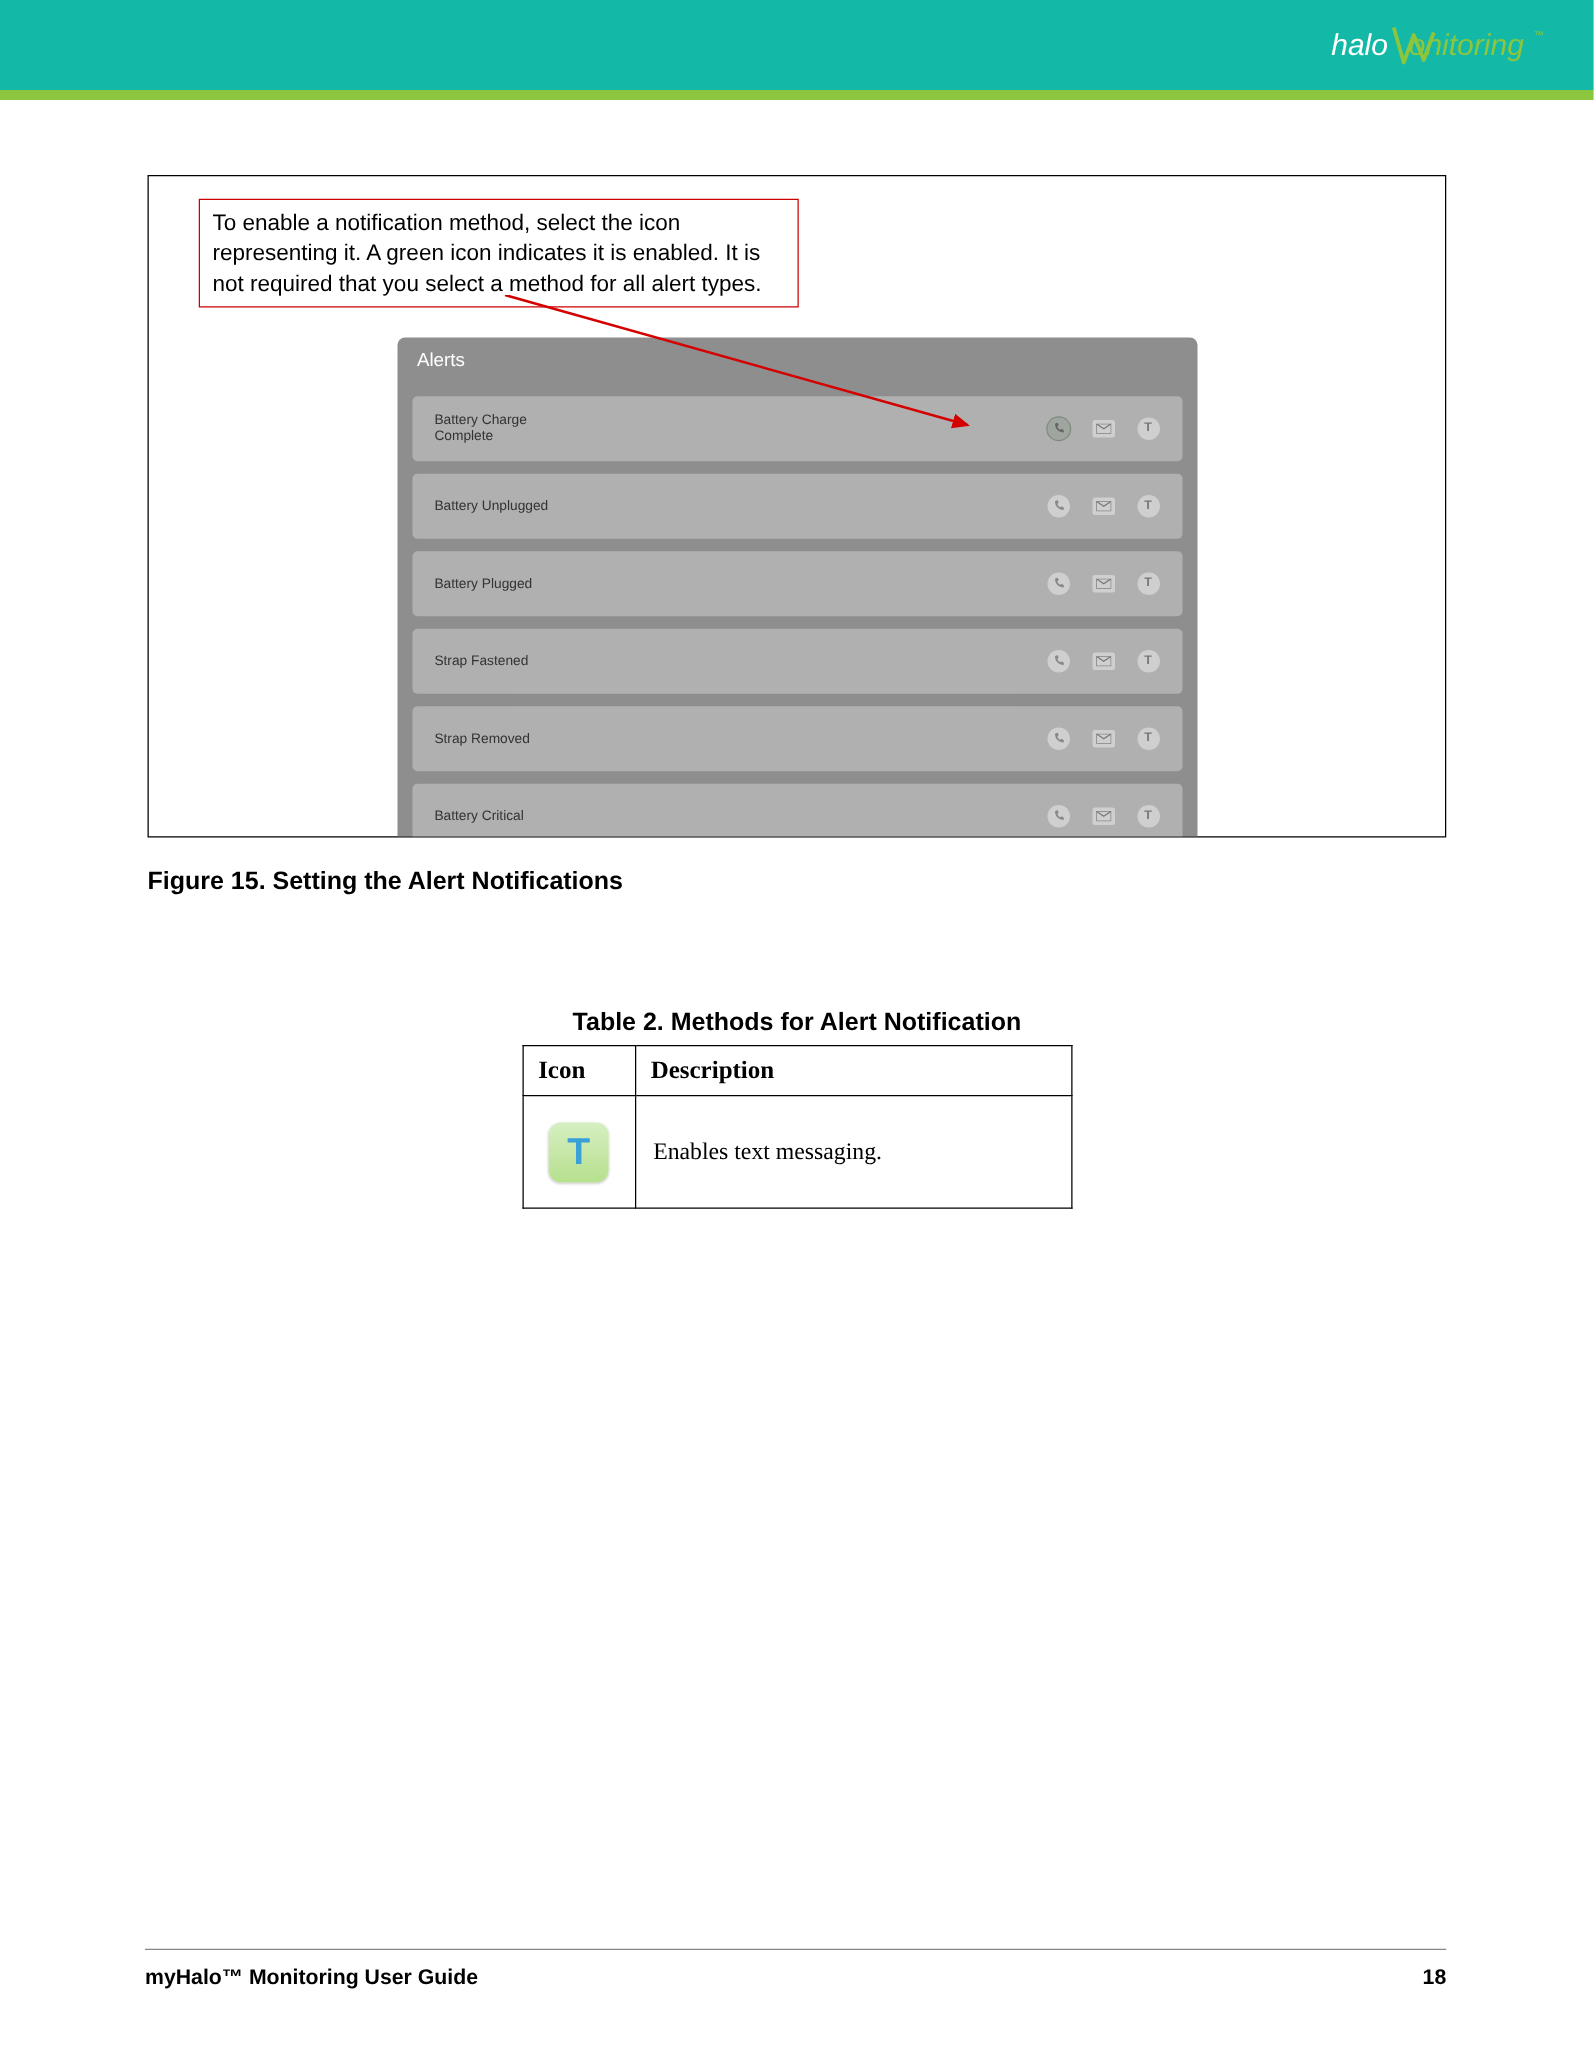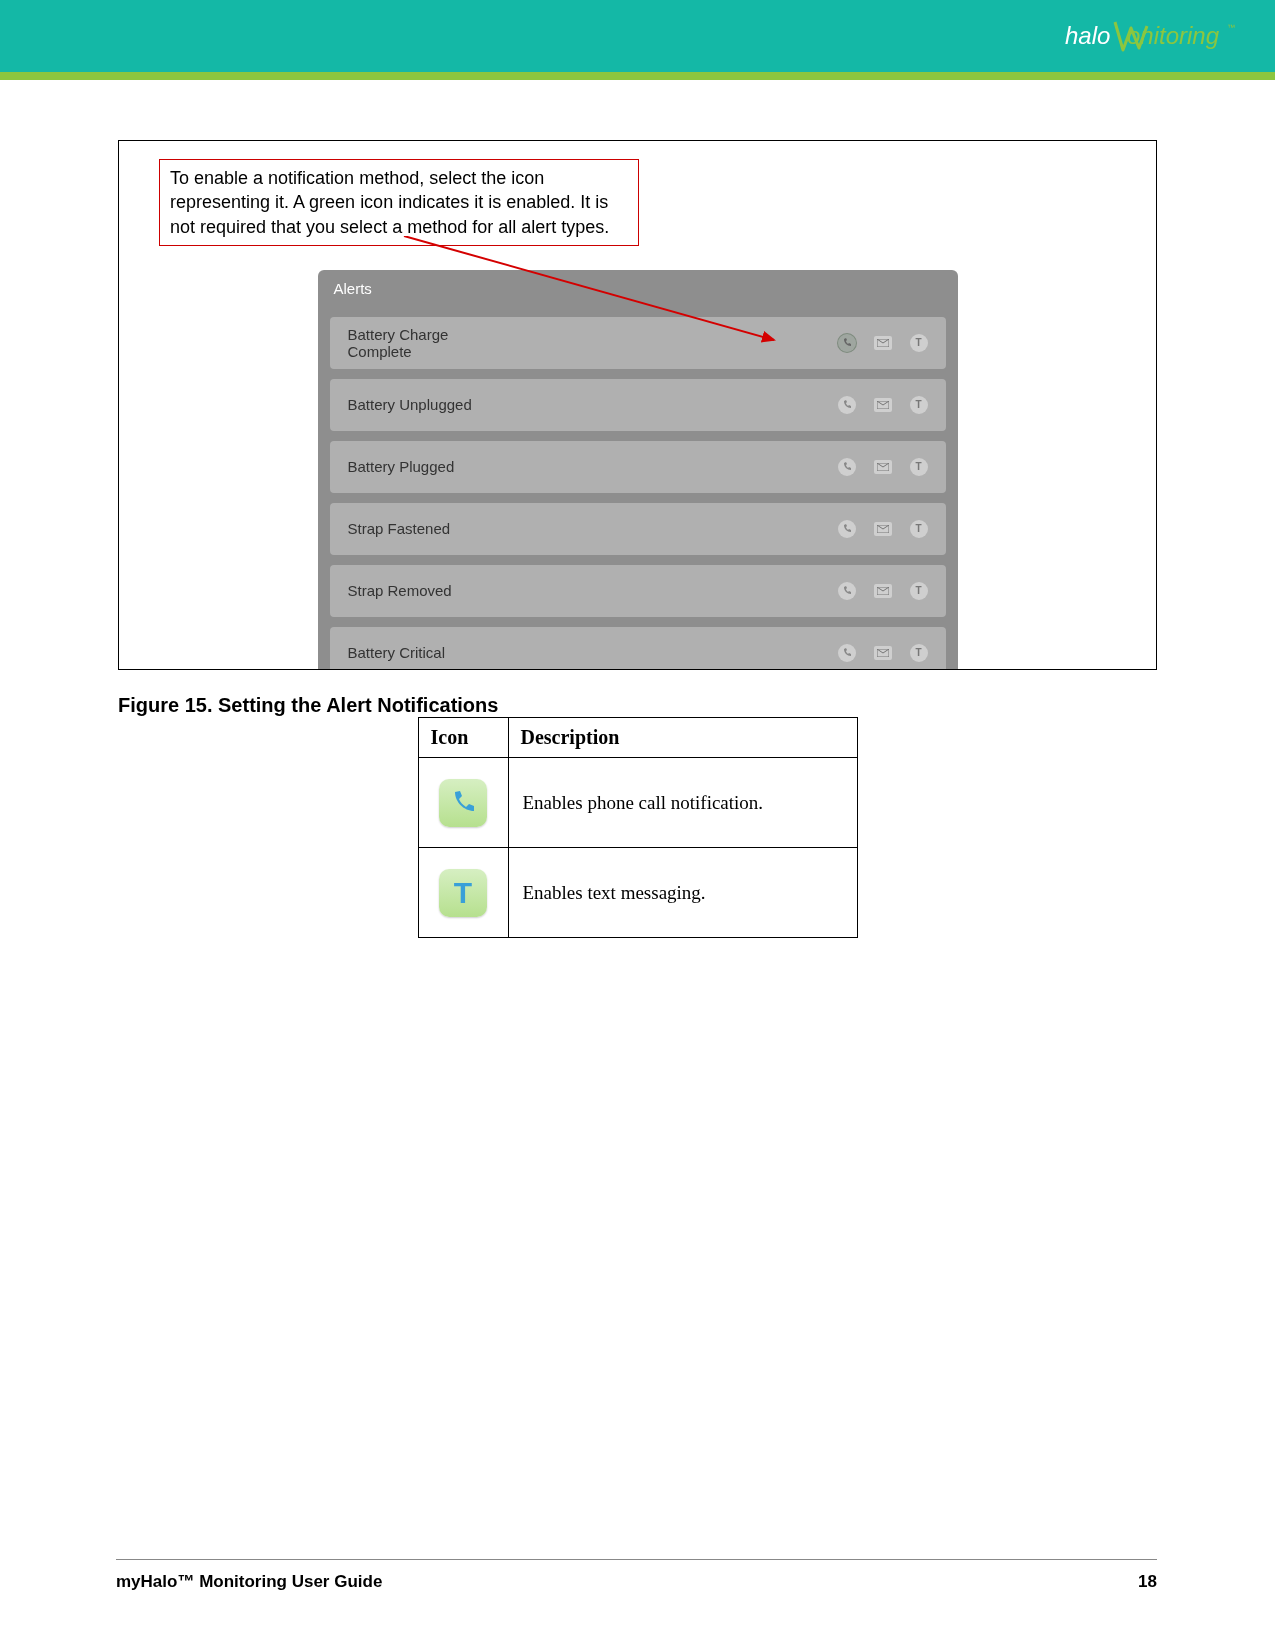--- a/index.html
+++ b/index.html
@@ -70,21 +70,21 @@
     margin: 10px 12px;
     border-radius: 4px;
     display: flex;
     align-items: center;
     justify-content: space-between;
     padding: 16px 18px 16px 18px;
     height: 52px;
   }
   .alert-row:first-of-type { margin-top: 6px; }
   .alert-label {
-    font-size: 15px;
+    font-size: 11px;
     color: #333;
     line-height: 1.15;
   }
   .alert-icons {
     display: flex;
     gap: 18px;
     align-items: center;
   }
   .aicon {
     width: 18px;
@@ -313,36 +313,27 @@
               <span style="font-size:10px;color:#777;font-weight:bold">T</span>
             </span>
         </div>
       </div>
 
     </div>
   </div>
 
   <div class="figure-caption">Figure 15. Setting the Alert Notifications</div>
 
+  <div class="table-caption">Table 2. Methods for Alert Notification</div>
 
   <table class="method-table">
     <tbody>
         <tr>
       <th class="icon-cell">Icon</th>
       <th>Description</th>
-    </tr>
-    <tr>
-      <td class="icon-cell">
-        <span class="icon-chip green">
-          <svg width="30" height="30" viewBox="0 0 30 30">
-                <path d="M7 4c0 10 9 19 19 19l0-5-5-2-3 3c-3-2-6-5-7-8l3-3-2-5z" fill="#39a0d8"></path>
-              </svg>
-        </span>
-      </td>
-      <td>Enables phone call notification.</td>
     </tr>
     <tr>
       <td class="icon-cell">
         <span class="icon-chip green">
           <span class="t">T</span>
         </span>
       </td>
       <td>Enables text messaging.</td>
     </tr>
   </tbody>

